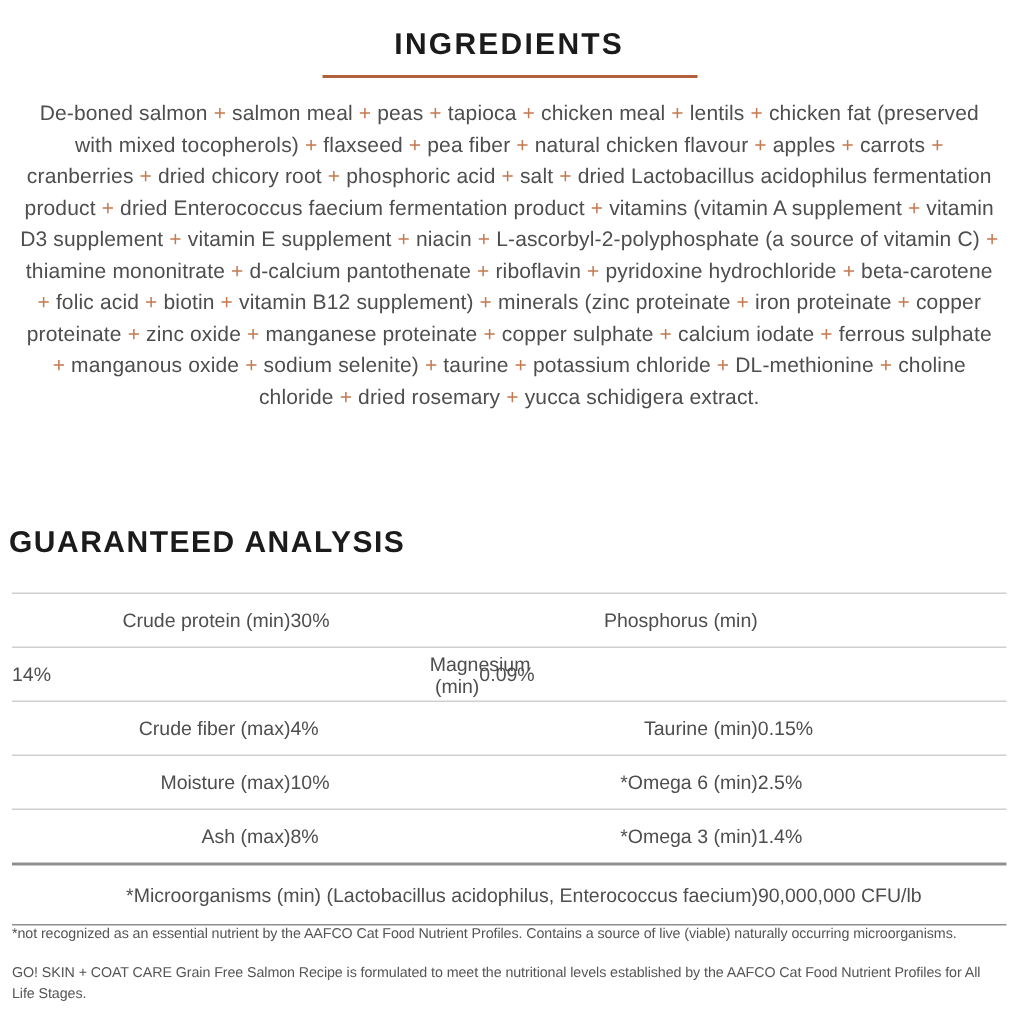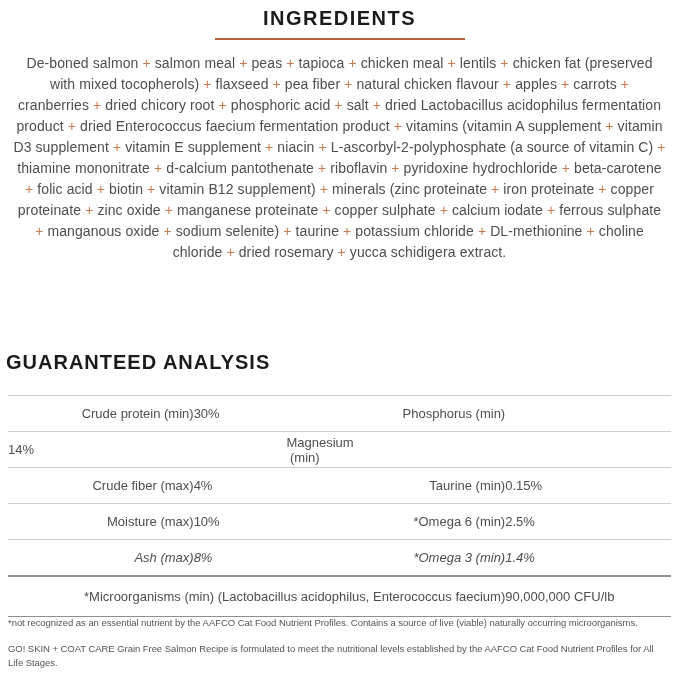--- a/index.html
+++ b/index.html
@@ -4,21 +4,21 @@
 <style>
   html, body { margin:0; padding:0; }
   body {
     width:679px; height:680px;
     background:#ffffff;
     font-family:"Liberation Sans", sans-serif;
     color:#4e4e4e;
     overflow:hidden;
     position:relative;
   }
-  .ingredients-section { padding-top:7px; }
+  .ingredients-section { padding-top:7px;margin-top:12px; }
   .ingredients-title {
     margin:0;
     text-align:center;
     font-size:20px;
     font-weight:bold;
     letter-spacing:1.5px;
     color:#1b1b1b;
   }
   .title-underline {
     width:250px; height:2px;
@@ -48,21 +48,21 @@
   }
   .ga-table { margin-top:21px; border-top:1px solid #cfcfcf; }
   .ga-row {
     display:grid;
     grid-template-columns:28% 14% 5% 28% 25%;
     height:35px;
     align-items:center;
     font-size:13px;
     border-bottom:1px solid #cfcfcf;
   }
-  .ga-rows .ga-row:last-child { border-bottom:none;font-style:italic; }
+  .ga-rows .ga-row:last-child { border-bottom:none; }
   .c-label { text-align:right; }
   .c-value { }
   .ga-microrow {
     display:grid;
     grid-template-columns:75% 25%;
     height:39px;
     align-items:center;
     font-size:13px;
     border-top:2px solid #8f8f8f;
     border-bottom:1px solid #8f8f8f;
@@ -98,20 +98,21 @@
         <div class="ga-row">
           <div class="c-label">Crude protein (min)</div>
           <div class="c-value">30%</div>
           <div></div>
           <div class="c-label">Phosphorus (min)</div>
         </div>
         <div class="ga-row">
           <div class="c-value">14%</div>
           <div></div>
           <div class="c-label">Magnesium (min)</div>
+          <div class="c-value">0.09%</div>
         </div>
         <div class="ga-row">
           <div class="c-label">Crude fiber (max)</div>
           <div class="c-value">4%</div>
           <div></div>
           <div class="c-label">Taurine (min)</div>
           <div class="c-value">0.15%</div>
         </div>
         <div class="ga-row">
           <div class="c-label">Moisture (max)</div>

